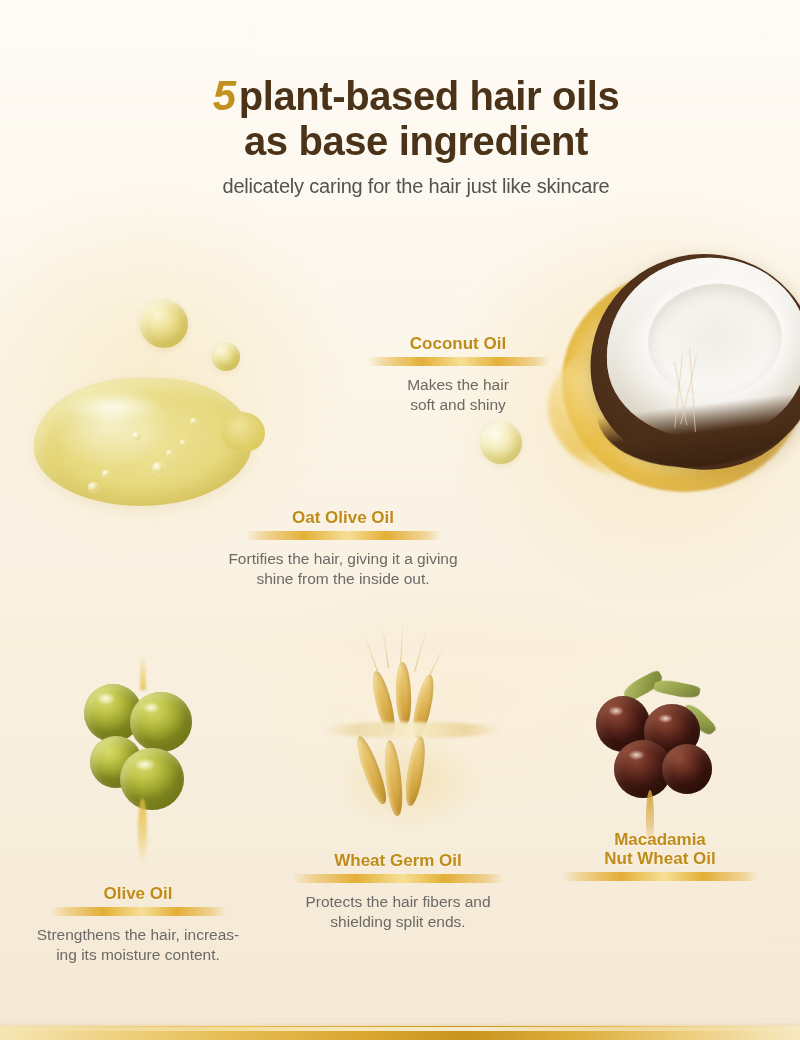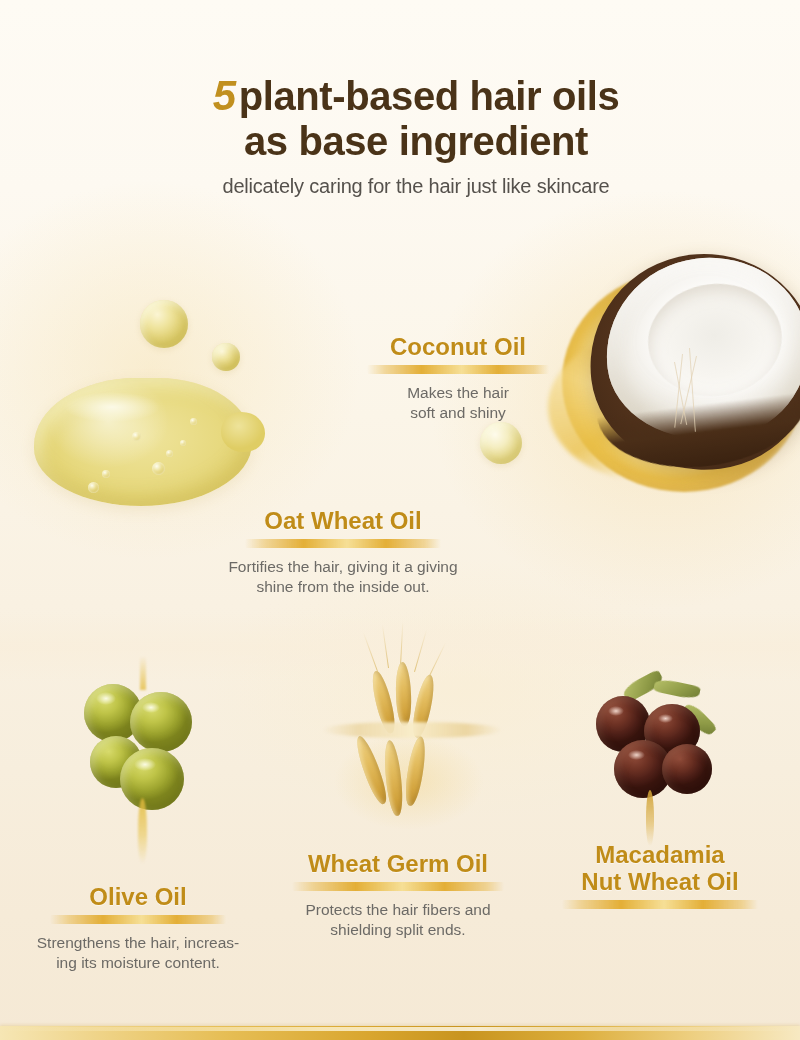--- a/index.html
+++ b/index.html
@@ -43,25 +43,25 @@
     letter-spacing:-0.4px; line-height:1.12;
   }
   .num5 { color:#C1901F; font-style:italic; font-weight:bold; font-size:42px;
           padding-right:3px; }
   .head-sub { margin-top:11px; font-size:20px; color:#55514C; letter-spacing:-0.2px; }
 
   
   .ing { position:absolute; text-align:center; }
   .ing-title {
     position:relative; display:inline-block;
-    font-size:24px; font-weight:bold; color:#C08C18;
+    font-size:17px; font-weight:bold; color:#C08C18;
     line-height:1.12; white-space:nowrap; padding:0 6px 3px 6px;
     text-shadow:0 1px 0 rgba(255,255,255,.55);
   }
-  .ing-title.two-line { white-space:normal;margin-top:12px; }
+  .ing-title.two-line { white-space:normal; }
   .underline {
     display:block; height:9px; margin:1px auto 0 auto; border-radius:2px;
     background:linear-gradient(90deg,
        rgba(236,200,110,0) 0%,
        rgba(233,190,90,.55) 10%,
        rgba(226,171,46,.95) 30%,
        rgba(246,223,150,1) 52%,
        rgba(226,171,46,.95) 72%,
        rgba(233,190,90,.55) 92%,
        rgba(236,200,110,0) 100%);
@@ -370,21 +370,21 @@
   </div>
 
   <div class="ing" id="ing-coconut">
     <div class="ing-title">Coconut Oil</div>
     <span class="underline"></span>
     <div class="ing-body" style="white-space:pre-line">Makes the hair
 soft and shiny</div>
   </div>
 
   <div class="ing" id="ing-oat">
-    <div class="ing-title">Oat Wheat Oil</div>
+    <div class="ing-title">Oat Olive Oil</div>
     <span class="underline"></span>
     <div class="ing-body" style="white-space:pre-line">Fortifies the hair, giving it a giving
 shine from the inside out.</div>
   </div>
 
   <div class="ing" id="ing-olive">
     <div class="ing-title">Olive Oil</div>
     <span class="underline"></span>
     <div class="ing-body" style="white-space:pre-line">Strengthens the hair, increas-
 ing its moisture content.</div>

